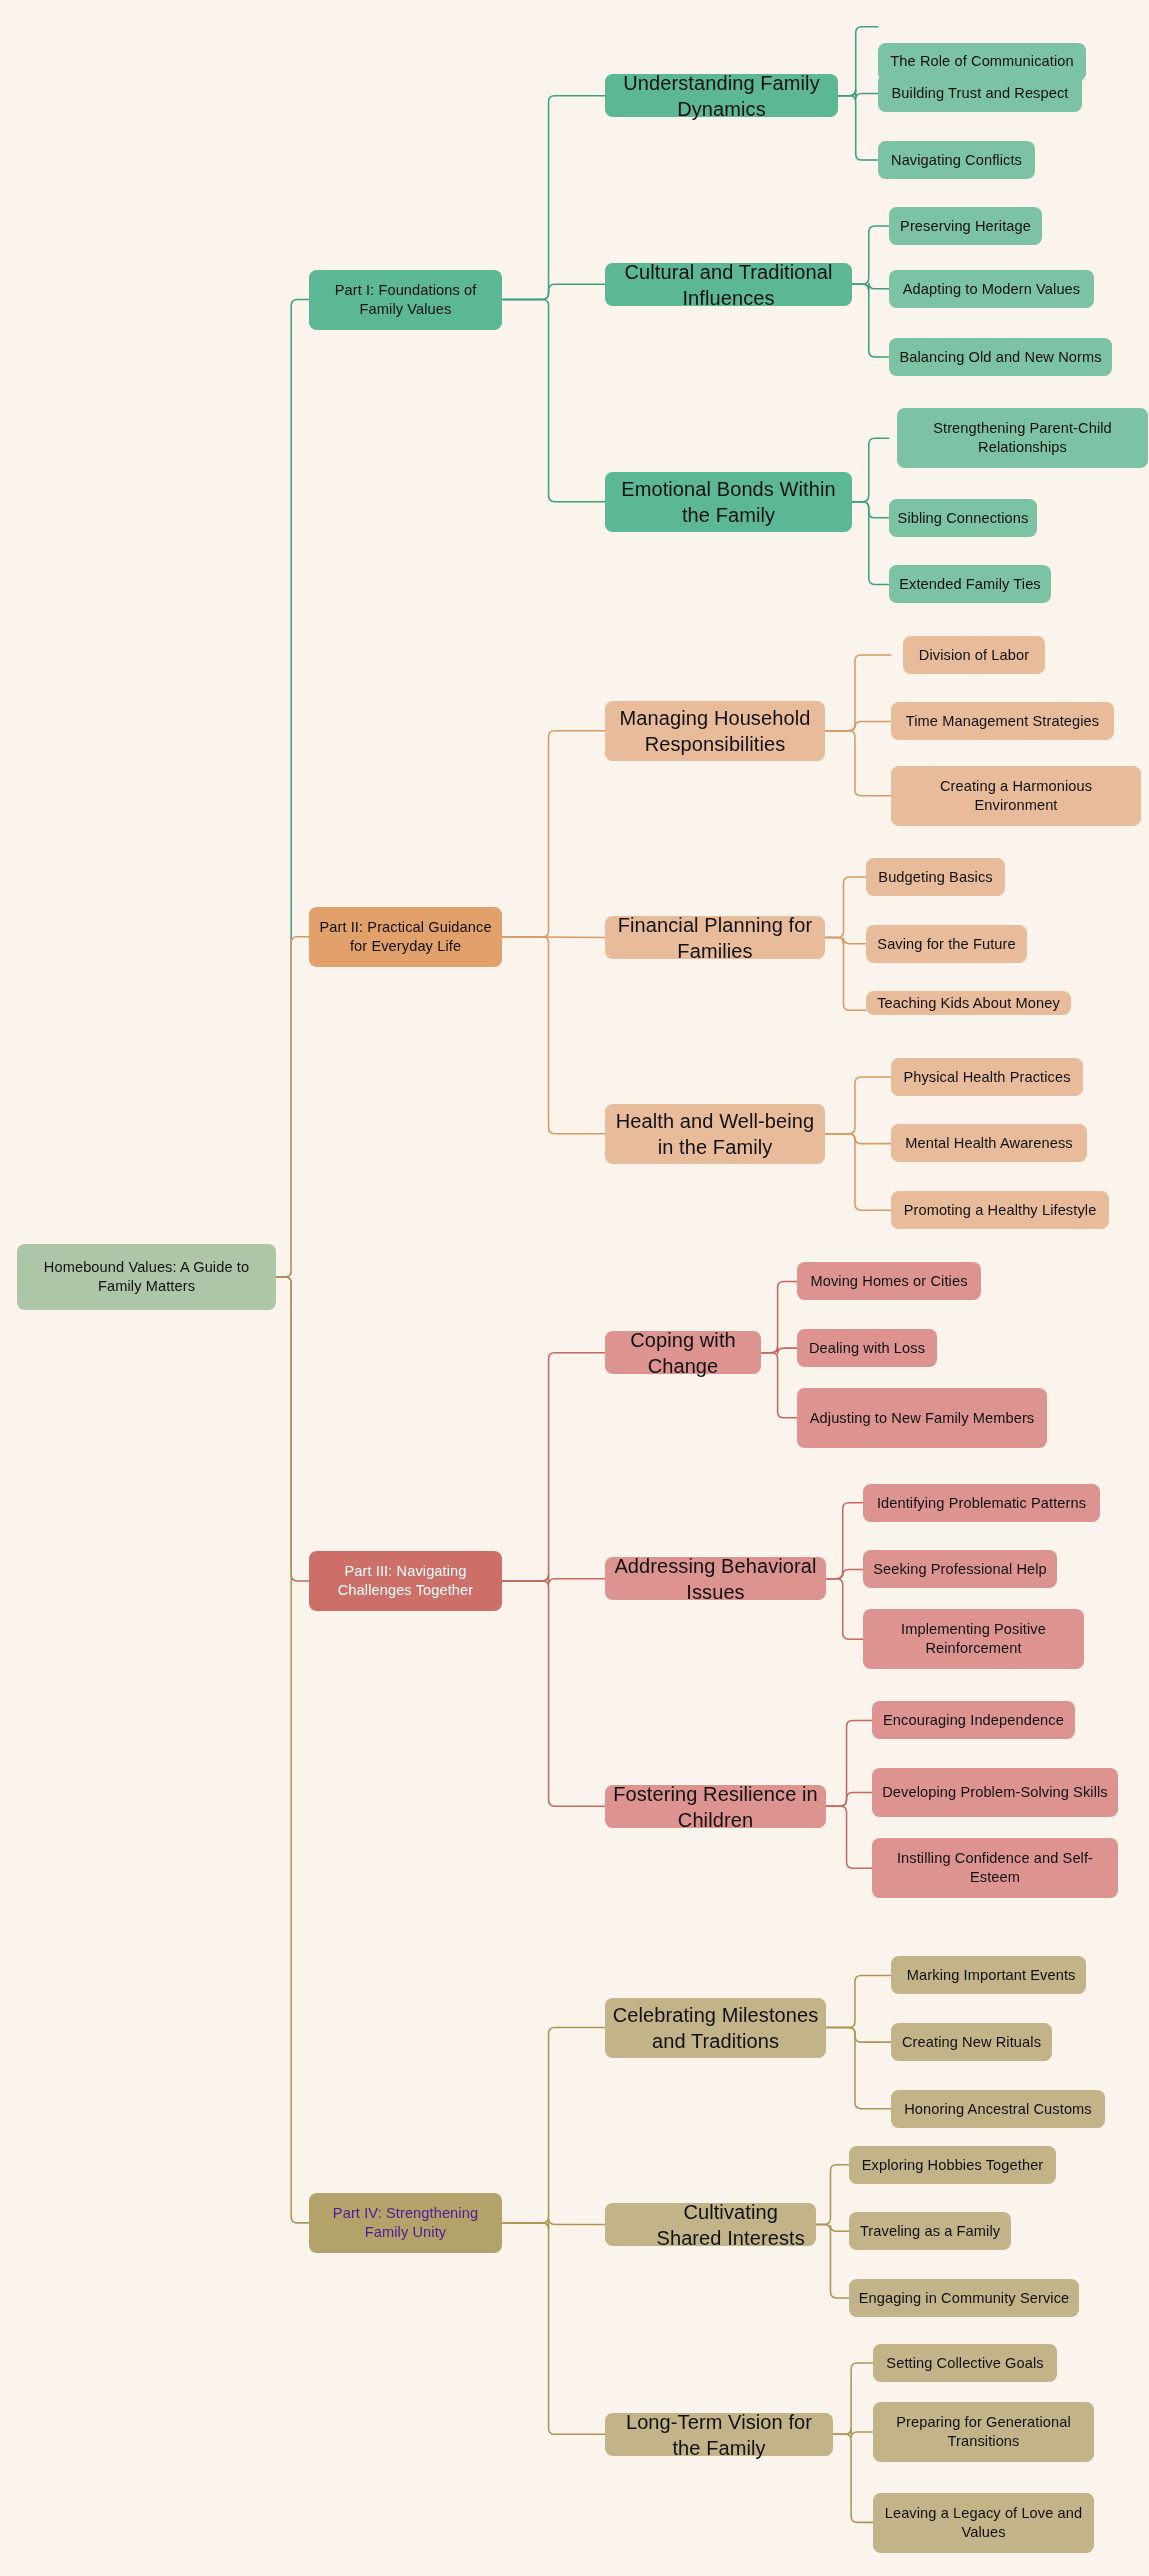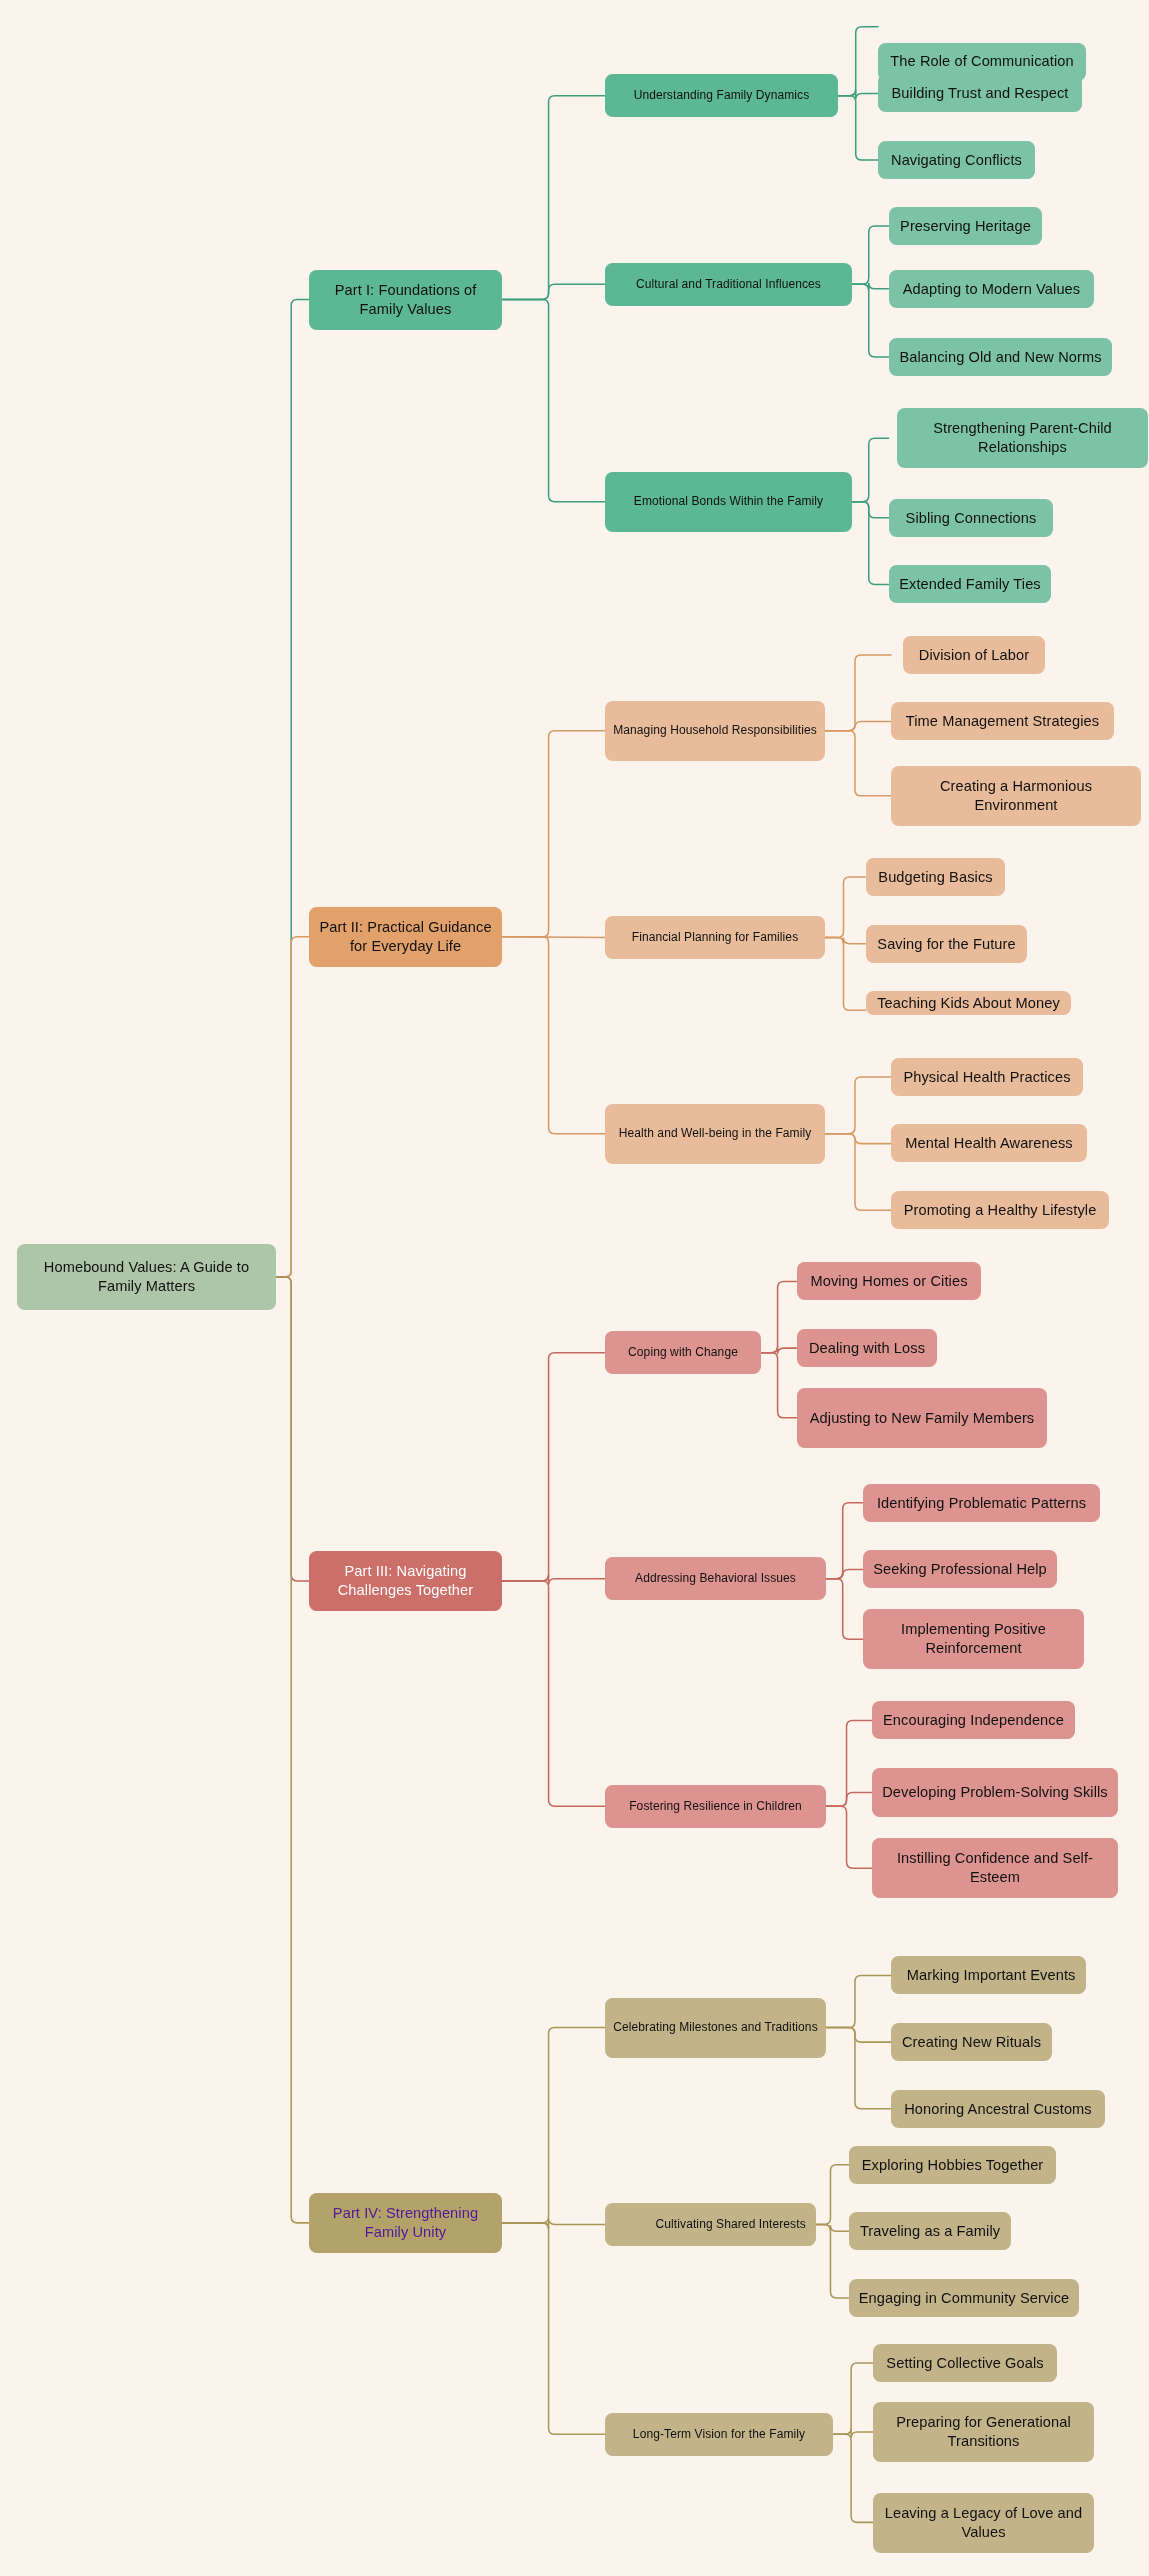--- a/index.html
+++ b/index.html
@@ -37,21 +37,21 @@
     font-size: 14.6px;
     letter-spacing: 0.1px;
   }
   .node.root {
     font-size: 14.6px;
   }
   .node.lvl1 {
     font-size: 14.6px;
   }
   .node.lvl2 {
-    font-size: 12px;
+    font-size: 20px;
   }
   .node.lvl3 {
     font-size: 14.6px;
   }
 </style>
 </head>
 <body>
 
 <div id="mindmap-root">
   <svg id="edge-layer" width="1150" height="2576" viewBox="0 0 1501 3363">
@@ -129,21 +129,21 @@
       </div>
       <div class="node lvl3" style="left: 889px; top: 338px; width: 223px; height: 38px; background: rgb(124, 195, 165); color: rgb(17, 17, 17);">
         <span>Balancing Old and New Norms</span>
       </div>
       <div class="node lvl2" style="left: 605px; top: 263px; width: 247px; height: 43px; background: rgb(92, 184, 148); color: rgb(17, 17, 17);">
         <span>Cultural and Traditional Influences</span>
       </div>
       <div class="node lvl3" style="left: 889px; top: 408px; width: 251px; height: 60px; background: rgb(124, 195, 165); color: rgb(17, 17, 17); margin-left: 8px;">
         <span>Strengthening Parent-Child Relationships</span>
       </div>
-      <div class="node lvl3" style="left: 889px; top: 499px; width: 164px; height: 38px; background: rgb(124, 195, 165); color: rgb(17, 17, 17);">
+      <div class="node lvl3" style="left: 889px; top: 499px; width: 148px; height: 38px; background: rgb(124, 195, 165); color: rgb(17, 17, 17);">
         <span>Sibling Connections</span>
       </div>
       <div class="node lvl3" style="left: 889px; top: 565px; width: 162px; height: 38px; background: rgb(124, 195, 165); color: rgb(17, 17, 17);">
         <span>Extended Family Ties</span>
       </div>
       <div class="node lvl2" style="left: 605px; top: 472px; width: 247px; height: 60px; background: rgb(92, 184, 148); color: rgb(17, 17, 17);">
         <span>Emotional Bonds Within the Family</span>
       </div>
       <div class="node lvl1" style="left: 309px; top: 270px; width: 193px; height: 60px; background: rgb(92, 184, 148); color: rgb(17, 17, 17);">
         <span>Part I: Foundations of Family Values</span>

